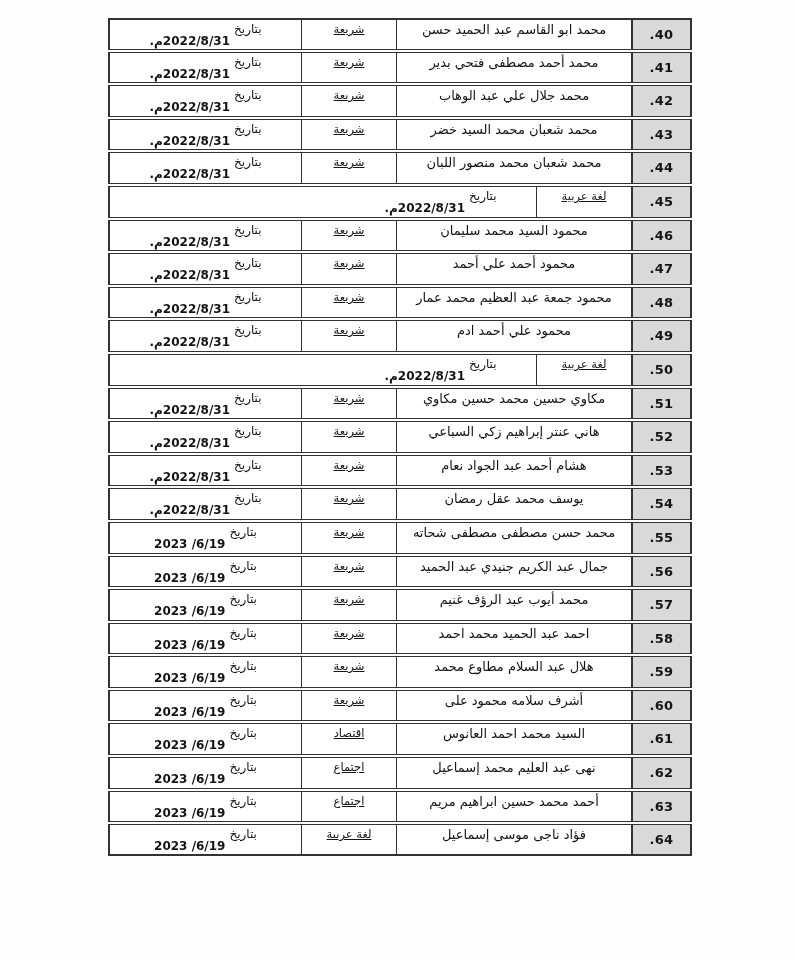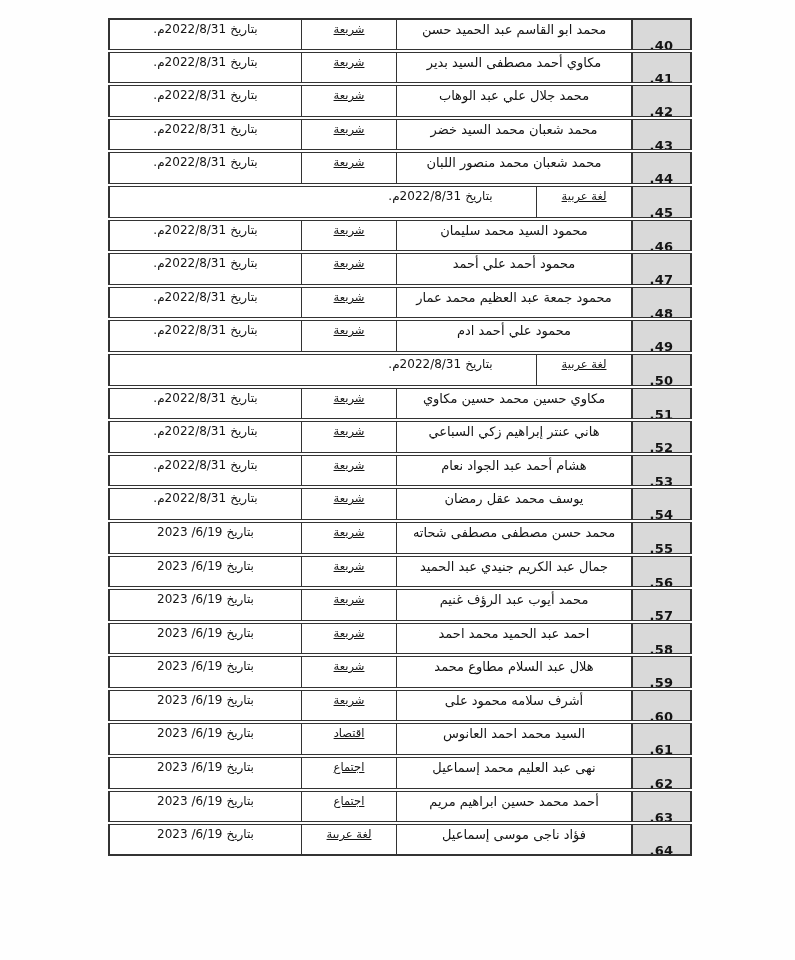--- a/index.html
+++ b/index.html
@@ -49,42 +49,42 @@
     overflow: hidden;
     line-height: 1.15;
     white-space: nowrap;
   }
   .cell-no {
     flex: 0 0 58px;
     background: #d9d9d9;
     border-left: 1px solid #333333;
     font-size: 13px;
     font-weight: bold;
-    padding-top: 19px;
+    padding-top: 8px;
     letter-spacing: 0.3px;
   }
   .cell-name {
     flex: 0 0 235px;
     border-right: 1px solid #333333;
     font-size: 13px;
   }
   .cell-subject {
     flex: 0 0 95px;
     border-right: 1px solid #333333;
     font-size: 11.5px;
     text-decoration: underline;
   }
   .cell-date {
     flex: 0 0 192px;
     border-right: 1px solid #333333;
     font-size: 12px;
     direction: rtl;
     gap: 4px;
   }
-  .cell-date .date-num { font-weight: 400; }
+  .cell-date .date-num { font-weight: 700; margin-top: 12px; }
 </style>
 </head>
 <body>
 
 <div class="page">
   <div class="table-wrap">
       <div class="row">
         <div class="cell cell-no">
           <span dir="ltr">.40</span>
         </div>
@@ -97,21 +97,21 @@
         <div class="cell cell-date">
           <span dir="rtl" class="date-word">بتاريخ</span>
           <span dir="rtl" class="date-num">2022/8/31م.</span>
         </div>
       </div>
       <div class="row">
         <div class="cell cell-no">
           <span dir="ltr">.41</span>
         </div>
         <div class="cell cell-name">
-          <span dir="rtl">مكاوي أحمد مصطفى السيد بدير</span>
+          <span dir="rtl">محمد أحمد مصطفى فتحي بدير</span>
         </div>
         <div class="cell cell-subject">
           <span dir="rtl">شريعة</span>
         </div>
         <div class="cell cell-date">
           <span dir="rtl" class="date-word">بتاريخ</span>
           <span dir="rtl" class="date-num">2022/8/31م.</span>
         </div>
       </div>
       <div class="row">

